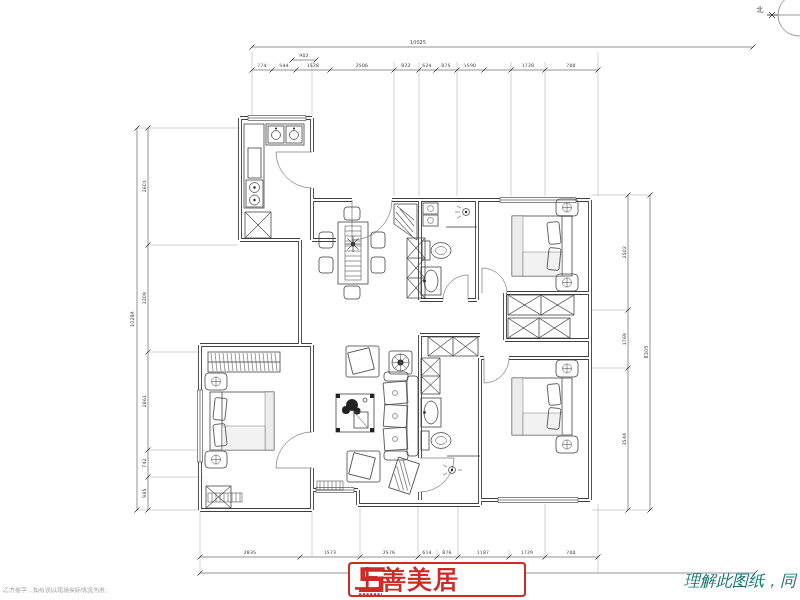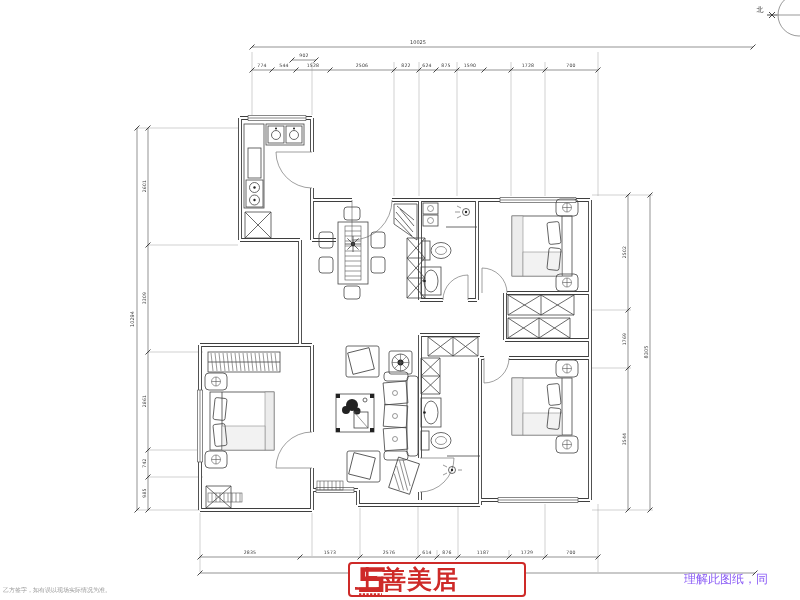--- a/index.html
+++ b/index.html
@@ -21,22 +21,22 @@
   .dark{fill:#222;}
   .winline{stroke:#555;stroke-width:.7;fill:none;}
   .arc{stroke:#777;stroke-width:.7;fill:none;}
   
   .logo{position:absolute;left:348px;top:562px;width:178px;height:35px;
         border:2px solid #ce2a28;border-radius:4px;background:#fff;
         display:flex;align-items:center;gap:4px;padding-left:5px;box-sizing:border-box;}
   .logo-mark{flex:0 0 auto;}
   .logo-text{color:#ce2a28;font-weight:700;font-size:25px;line-height:1;
              letter-spacing:1px;font-family:"Liberation Sans",sans-serif;white-space:nowrap;}
-  .cap-r{position:absolute;left:684px;top:571px;font-size:12px;color:#8b5cf6;
-         font-family:"Liberation Serif",serif;white-space:nowrap;}
+  .cap-r{position:absolute;left:684px;top:571px;font-size:16px;color:#0f766e;
+         font-family:"Liberation Serif",serif;white-space:nowrap;font-style:italic;}
   .cap-l{position:absolute;left:3px;top:586px;font-size:6px;color:#9a9a9a;white-space:nowrap;}
 </style>
 </head>
 <body>
 
 <div class="page">
 <svg width="800" height="600" viewBox="0 0 800 600">
 
   <g>
     <path class="dim-line" d="M252,47 H753 M252,70 H598 M292,60 H316"></path>

